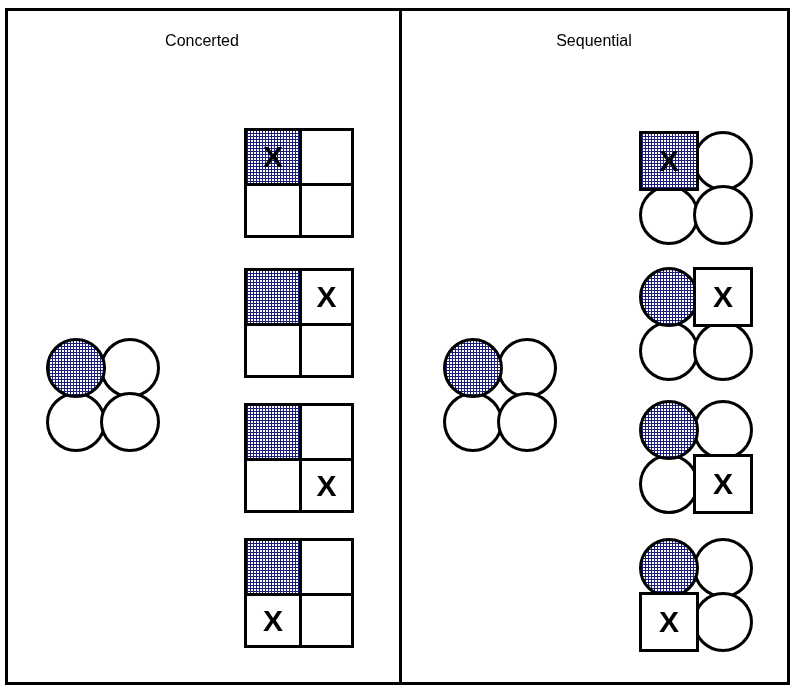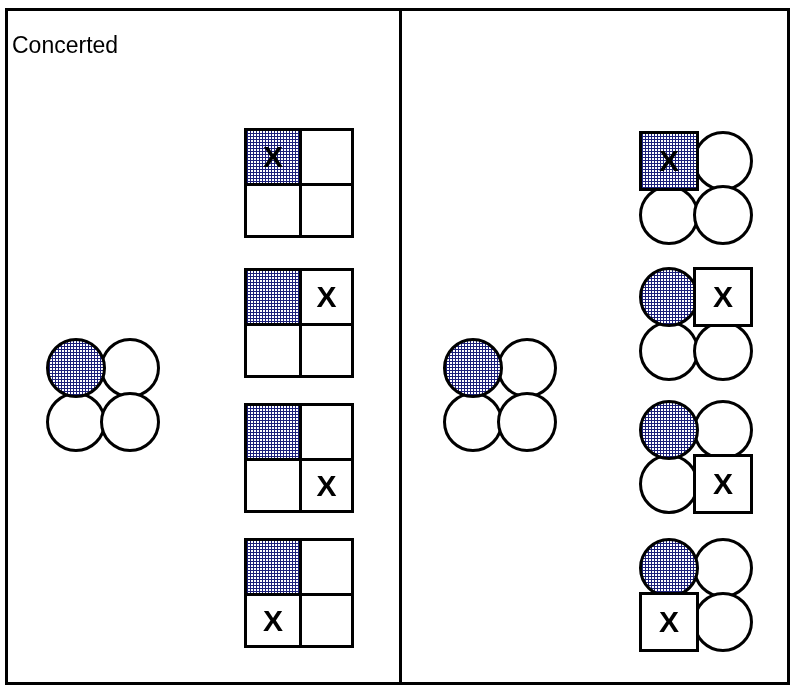--- a/index.html
+++ b/index.html
@@ -34,22 +34,22 @@
     left: 399px;
     top: 8px;
     width: 3px;
     height: 677px;
     background: #000000;
   }
   .panel-title {
     position: absolute;
     top: 32px;
     width: 380px;
-    text-align: left;
-    font-size: 23px;
+    text-align: center;
+    font-size: 16px;
     font-family: "Liberation Sans", sans-serif;
     color: #000000;
     letter-spacing: 0px;
     white-space: nowrap;
   }
   #title-concerted { left: 12px; }
   #title-sequential { left: 404px; }
 
   
   .node {
@@ -135,20 +135,21 @@
 </head>
 <body>
 
 <div id="figure">
 
   <div id="frame"></div>
   <div id="divider"></div>
 
   <div class="panel-title" id="title-concerted">Concerted</div>
 
+  <div class="panel-title" id="title-sequential">Sequential</div>
 
   <div class="cluster" id="cluster-concerted-reactant" style="left:46px; top:338px;">
       <div class="node circle pos-tl shaded"></div>
       <div class="node circle pos-tr"></div>
       <div class="node circle pos-bl"></div>
       <div class="node circle pos-br"></div>
     </div>
 
   <div class="grid2" id="grid-c1" style="left:244px; top:128px;">
       <div class="cell c00 shaded">

